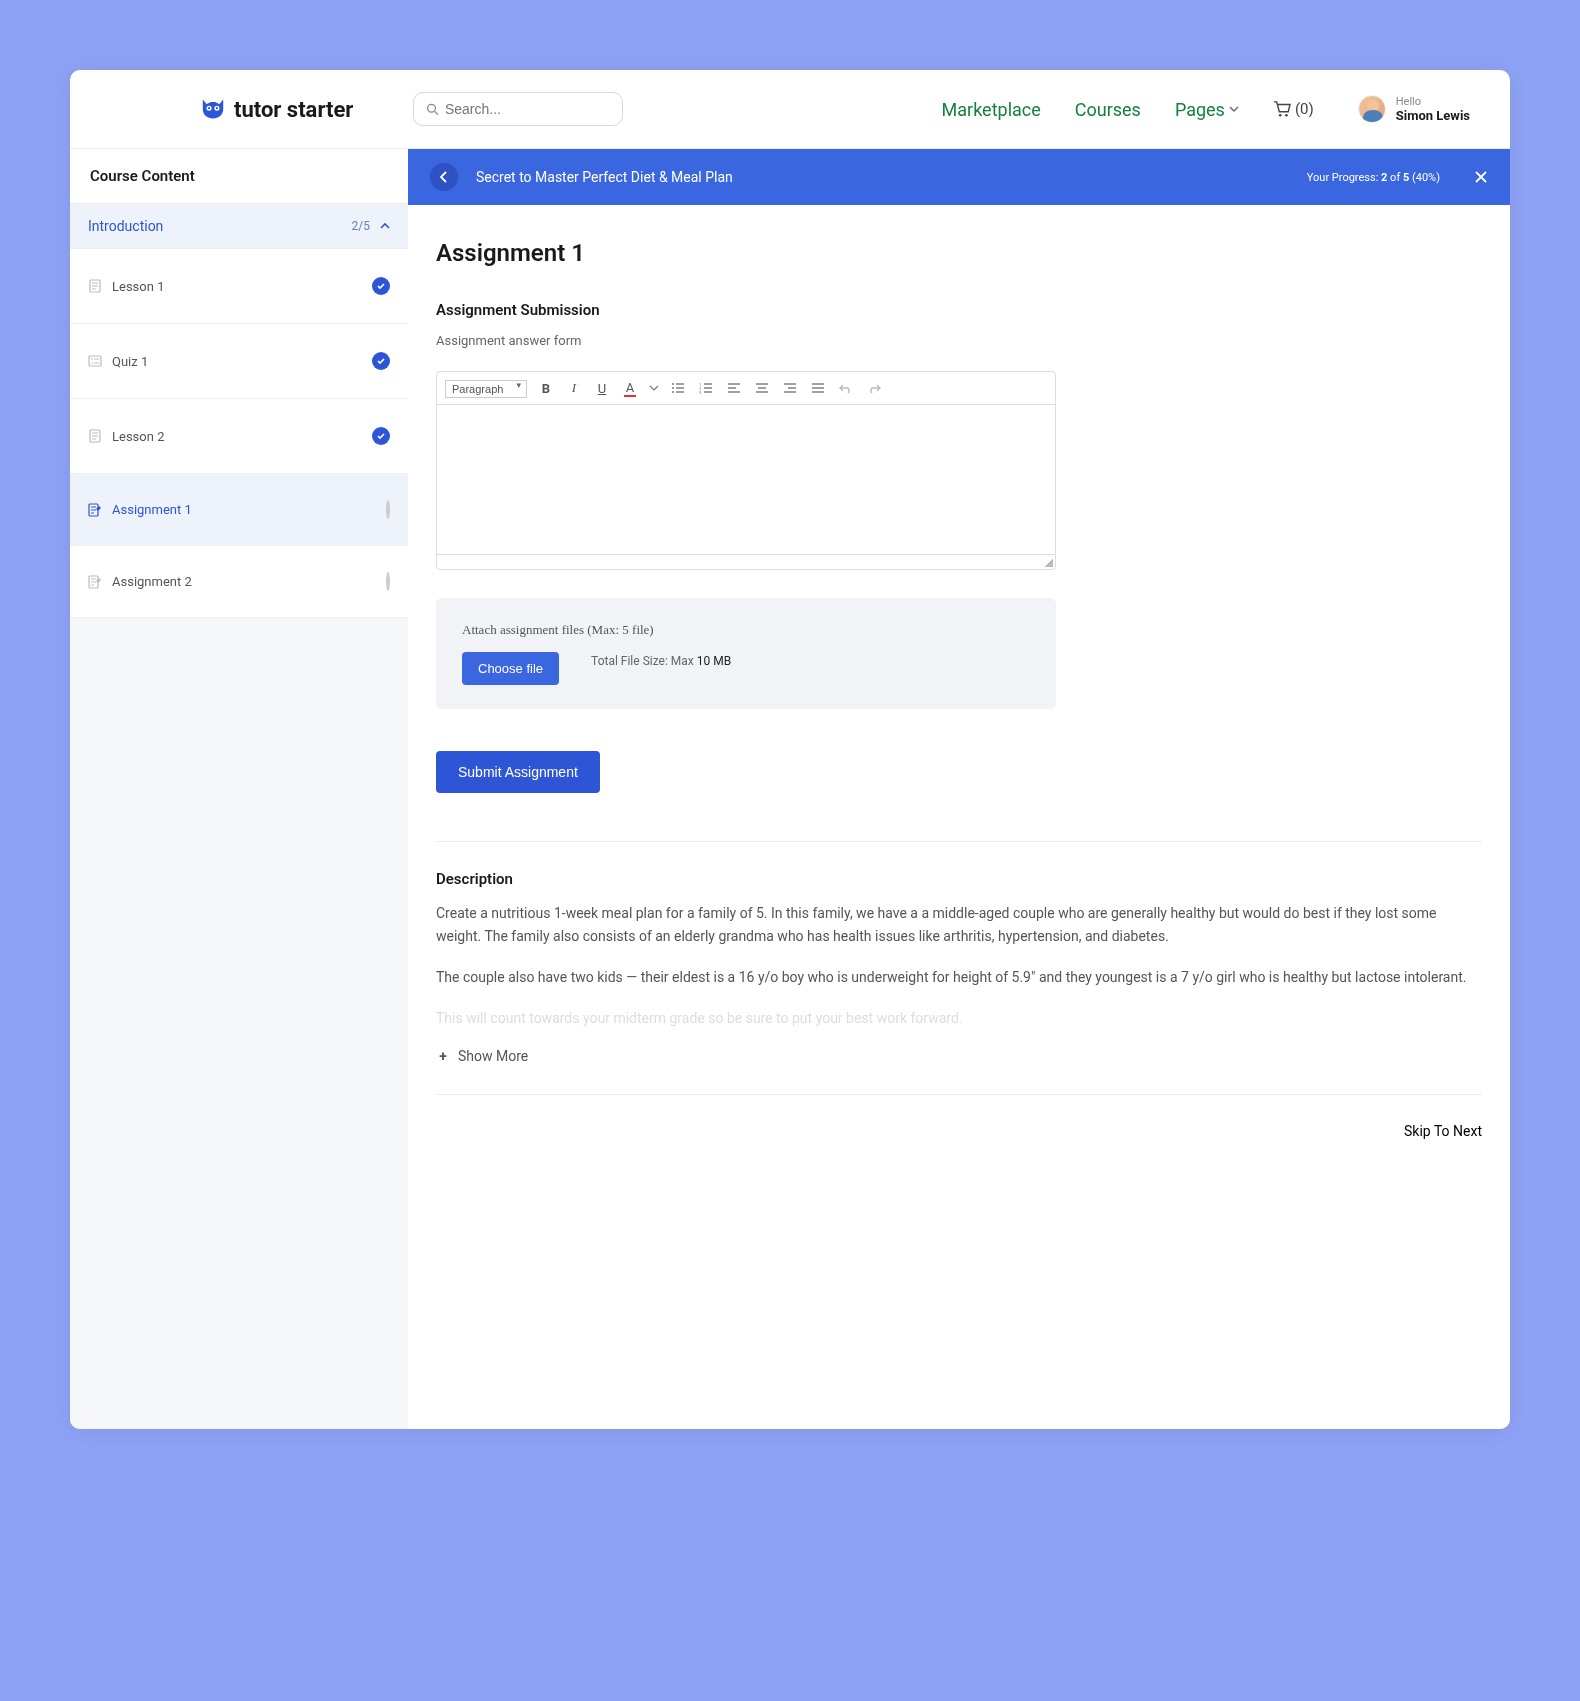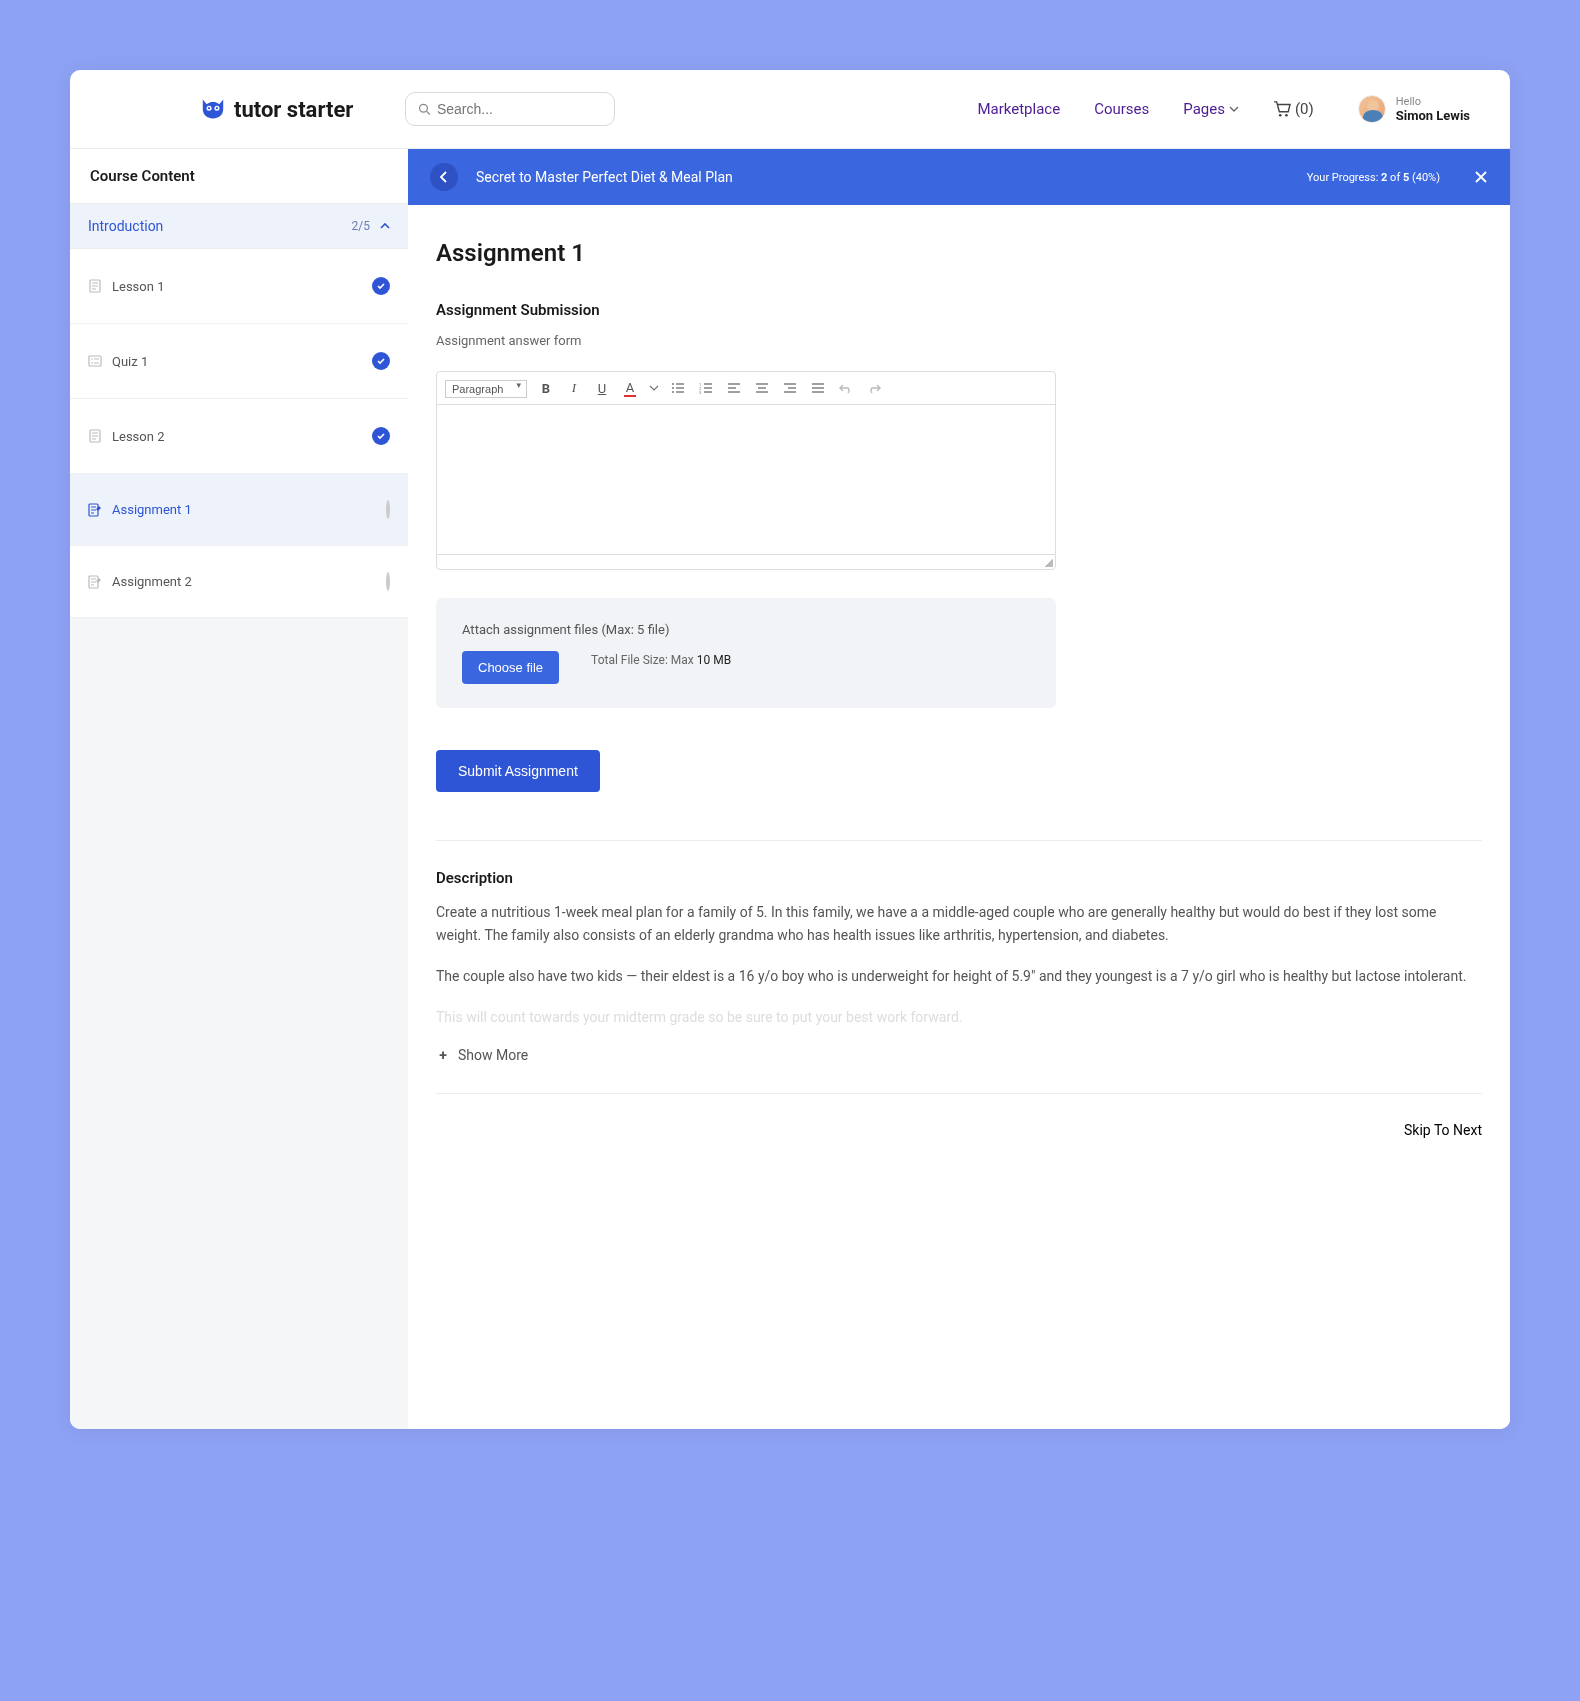--- a/index.html
+++ b/index.html
@@ -23,26 +23,26 @@
 }
 .logo { display: flex; align-items: center; gap: 8px; font-weight: 700; font-size: 22px; color: #1a1a1a; margin-left: 90px; }
 .logo-owl { width: 26px; height: 22px; }
 .search-box {
   display: flex;
   align-items: center;
   border: 1px solid #d8d8d8;
   border-radius: 10px;
   padding: 8px 12px;
   width: 210px;
-  margin-left: 28px;
+  margin-left: 36px;
 }
 .search-box input { border: none; outline: none; font-size: 14px; width: 100%; }
 .search-icon { width: 14px; height: 14px; margin-right: 6px; color: #888; }
 .topnav { margin-left: auto; display: flex; align-items: center; gap: 34px; }
-.topnav a { color: #4c1d95; font-size: 15px; text-decoration: none; cursor: pointer; }
+.topnav a { color: #15803d; font-size: 18px; text-decoration: none; cursor: pointer; }
 .topnav .pages { display: flex; align-items: center; gap: 4px; }
 .cart { display: flex; align-items: center; gap: 4px; color: #444; font-size: 15px; }
 .user-block { display: flex; align-items: center; gap: 10px; margin-left: 10px; }
 .avatar { width: 28px; height: 28px; border-radius: 50%; background: linear-gradient(135deg,#f2c49b,#e8a477); border: 1px solid #eee; position: relative; overflow: hidden; }
 .avatar::after { content:""; position:absolute; bottom:-2px; left:4px; width:20px; height:14px; border-radius:50% 50% 0 0; background:#4a7fb8; }
 .avatar::before { content:""; position:absolute; top:4px; left:8px; width:12px; height:12px; border-radius:50%; background:#f2c49b; }
 .user-text .hello { font-size: 11px; color: #888; }
 .user-text .name { font-size: 13px; font-weight: 700; }
 
 .body-grid { display: flex; border-top: 1px solid #ececec; }
@@ -153,21 +153,21 @@
   background: linear-gradient(135deg, transparent 50%, #bbb 50%);
 }
 
 .attach-box {
   background: #f1f3f6;
   border-radius: 6px;
   width: 620px;
   padding: 24px 26px;
   margin-top: 28px;
 }
-.attach-title { font-size: 13px; color: #555; margin-bottom: 14px; }
+.attach-title { font-size: 13px; color: #555; margin-bottom: 14px; font-family: Liberation Serif, serif; }
 .attach-row { display: flex; gap: 32px; align-items: flex-start; }
 .choose-btn {
   background: #3a66e0;
   color: #fff;
   border: none;
   border-radius: 4px;
   padding: 9px 16px;
   font-size: 13px;
   cursor: pointer;
 }

